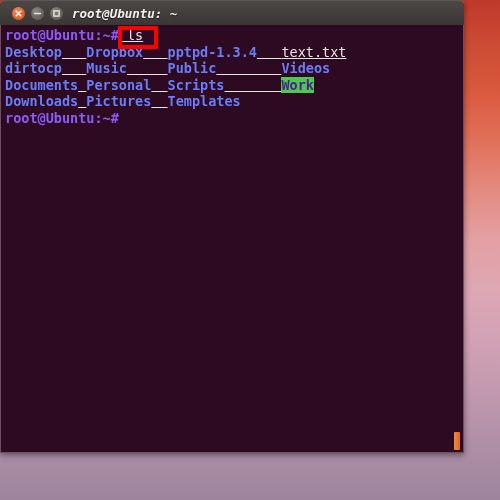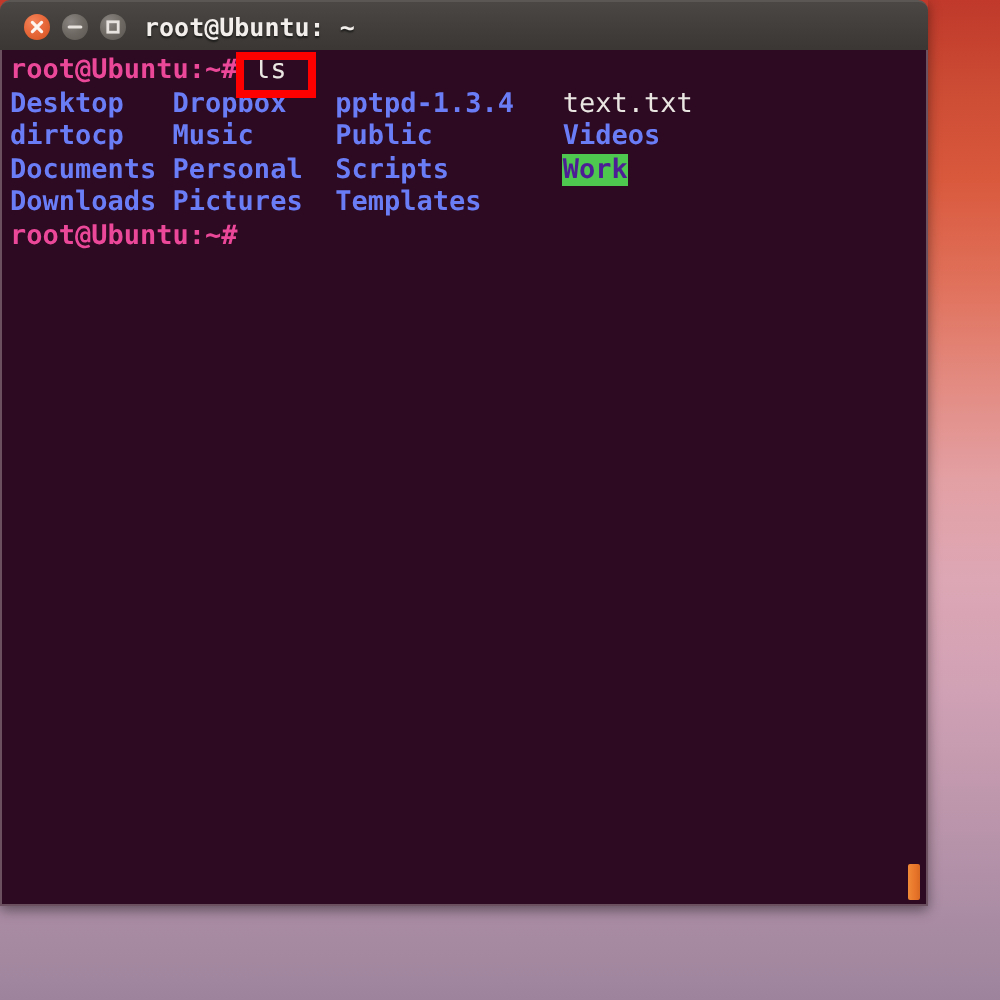--- a/index.html
+++ b/index.html
@@ -92,20 +92,21 @@
     text-align: left;
     padding-left: 72px;
     box-sizing: border-box;
     color: #f2efec;
     font-family: "DejaVu Sans Mono", monospace;
     font-size: 12.5px;
     font-weight: bold;
     letter-spacing: 0px;
     text-shadow: 0 1px 1px rgba(0,0,0,0.55);
     white-space: pre;
+    font-style: italic;
   }
 
   
   #terminal-body {
     position: absolute;
     left: 0;
     top: 25px;
     width: 464px;
     height: 428px;
     background: #2d0922;
@@ -119,23 +120,23 @@
     position: absolute;
     left: 4px;
     top: 2px;
     font-family: "DejaVu Sans Mono", monospace;
     font-size: 13.5px;
     line-height: 16.6px;
     white-space: pre;
     color: #e8e4e0;
   }
   .term-line { white-space: pre; height: 16.6px; }
-  .c-prompt { color: #ec4899; font-weight: bold; }
+  .c-prompt { color: #8b5cf6; font-weight: bold; }
   .c-dir    { color: #6a7df7; font-weight: bold; }
-  .c-file   { color: #e9e5e1; }
+  .c-file   { color: #e9e5e1; text-decoration: underline; }
   .c-other-writable {
     color: #4c1d95;
     background: #4fc84f;
     font-weight: bold;
   }
 
   
   #scrollbar-thumb {
     position: absolute;
     right: 3px;

